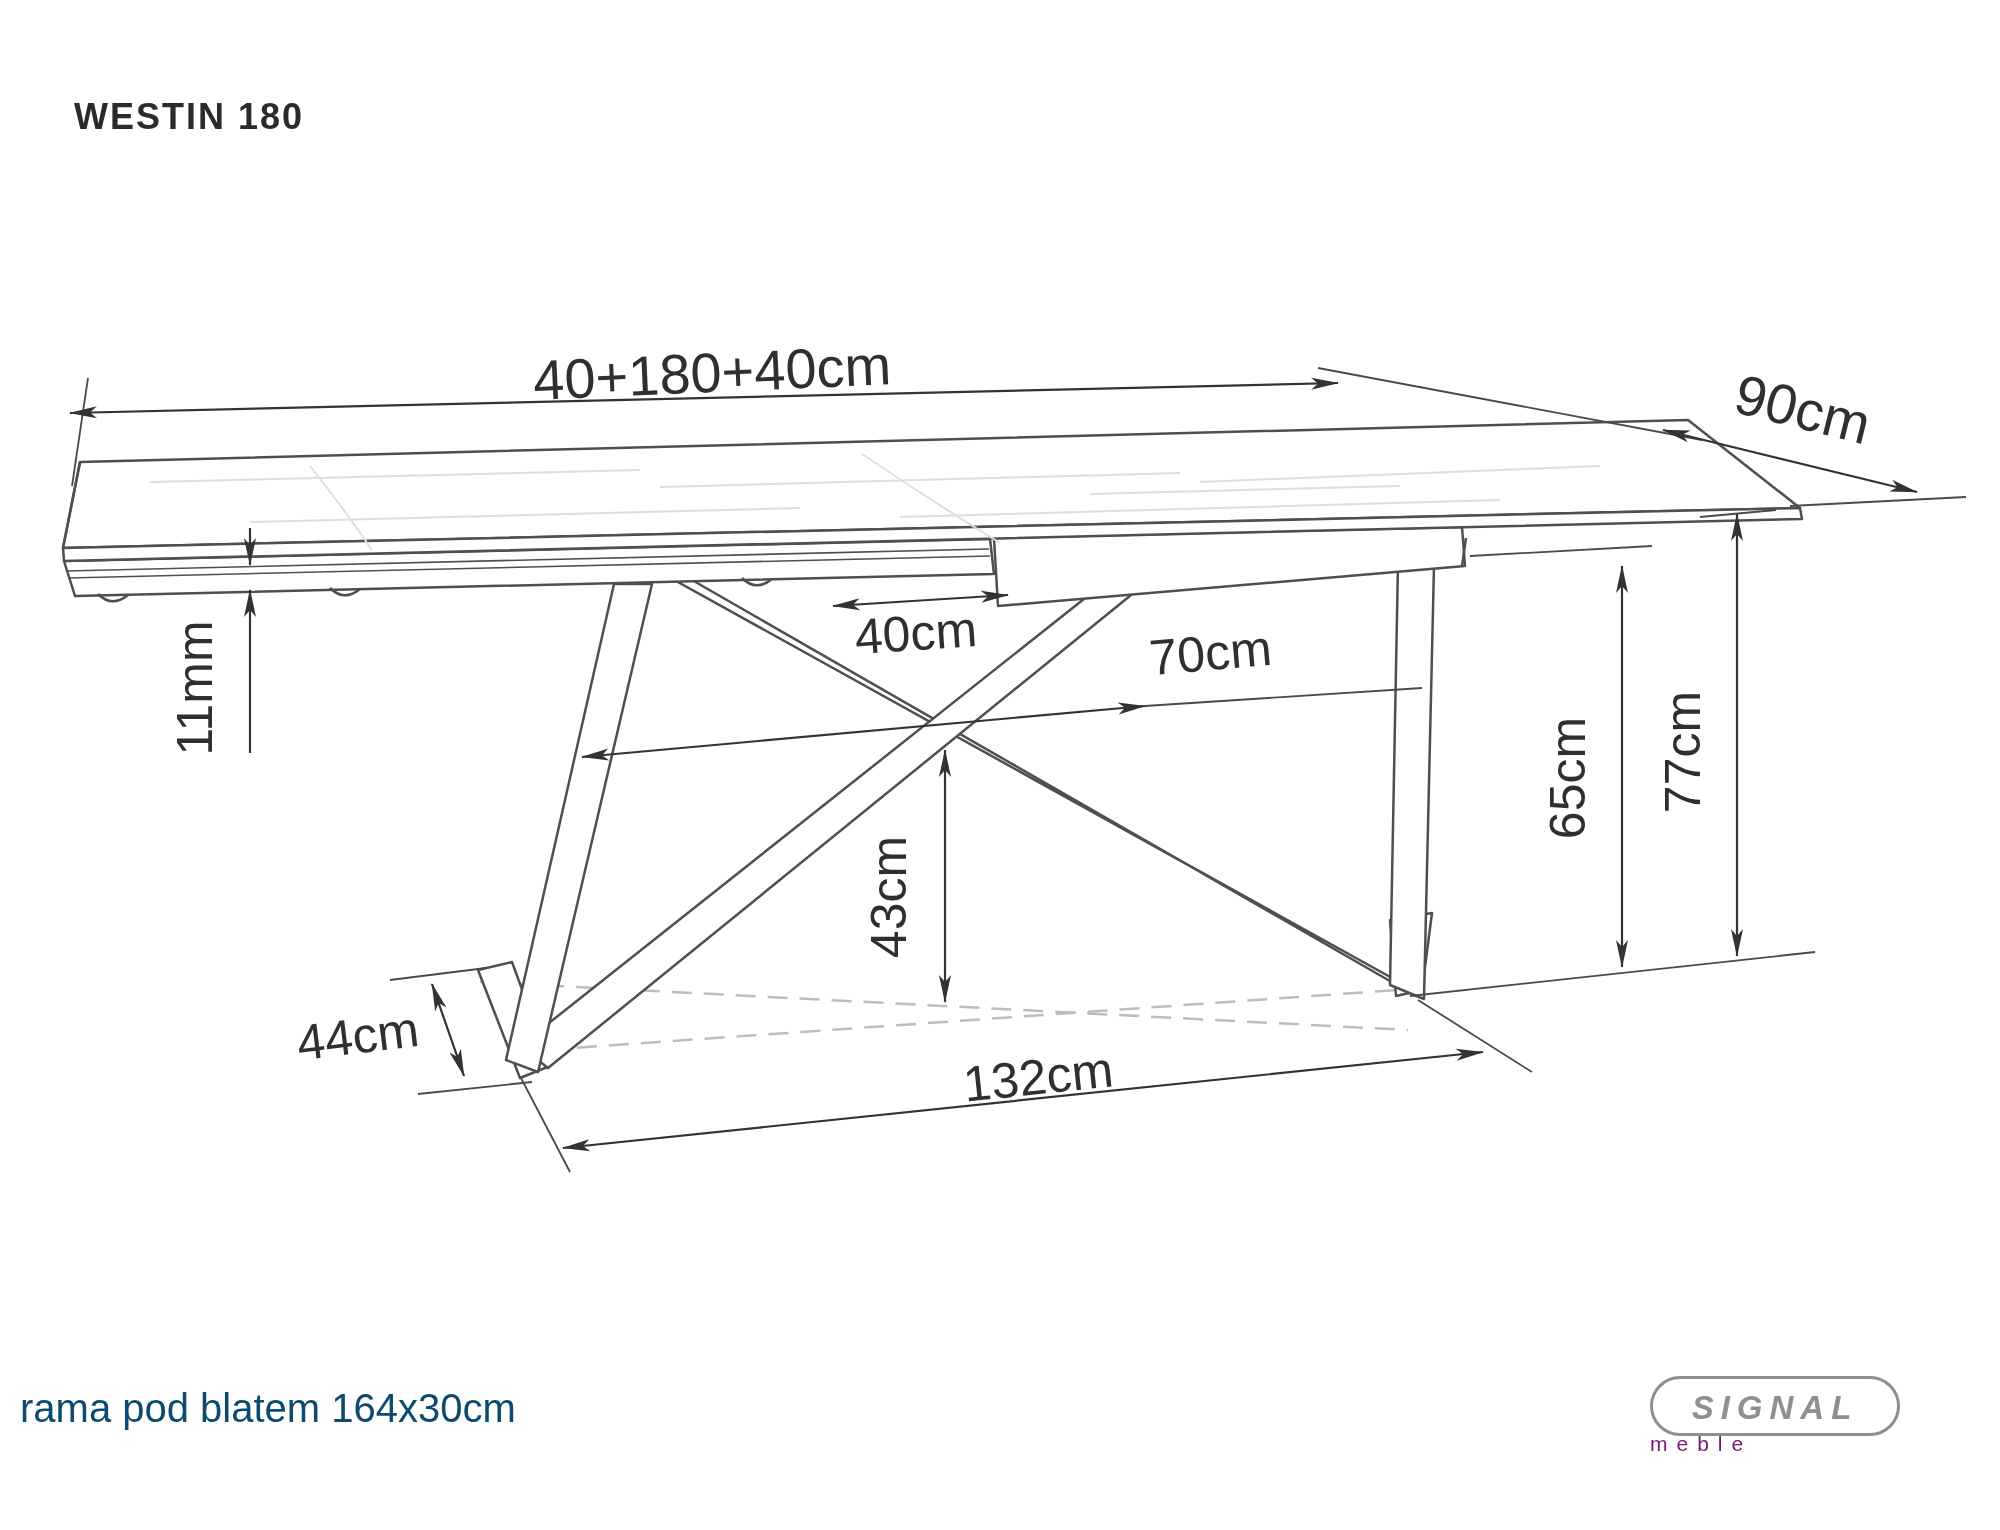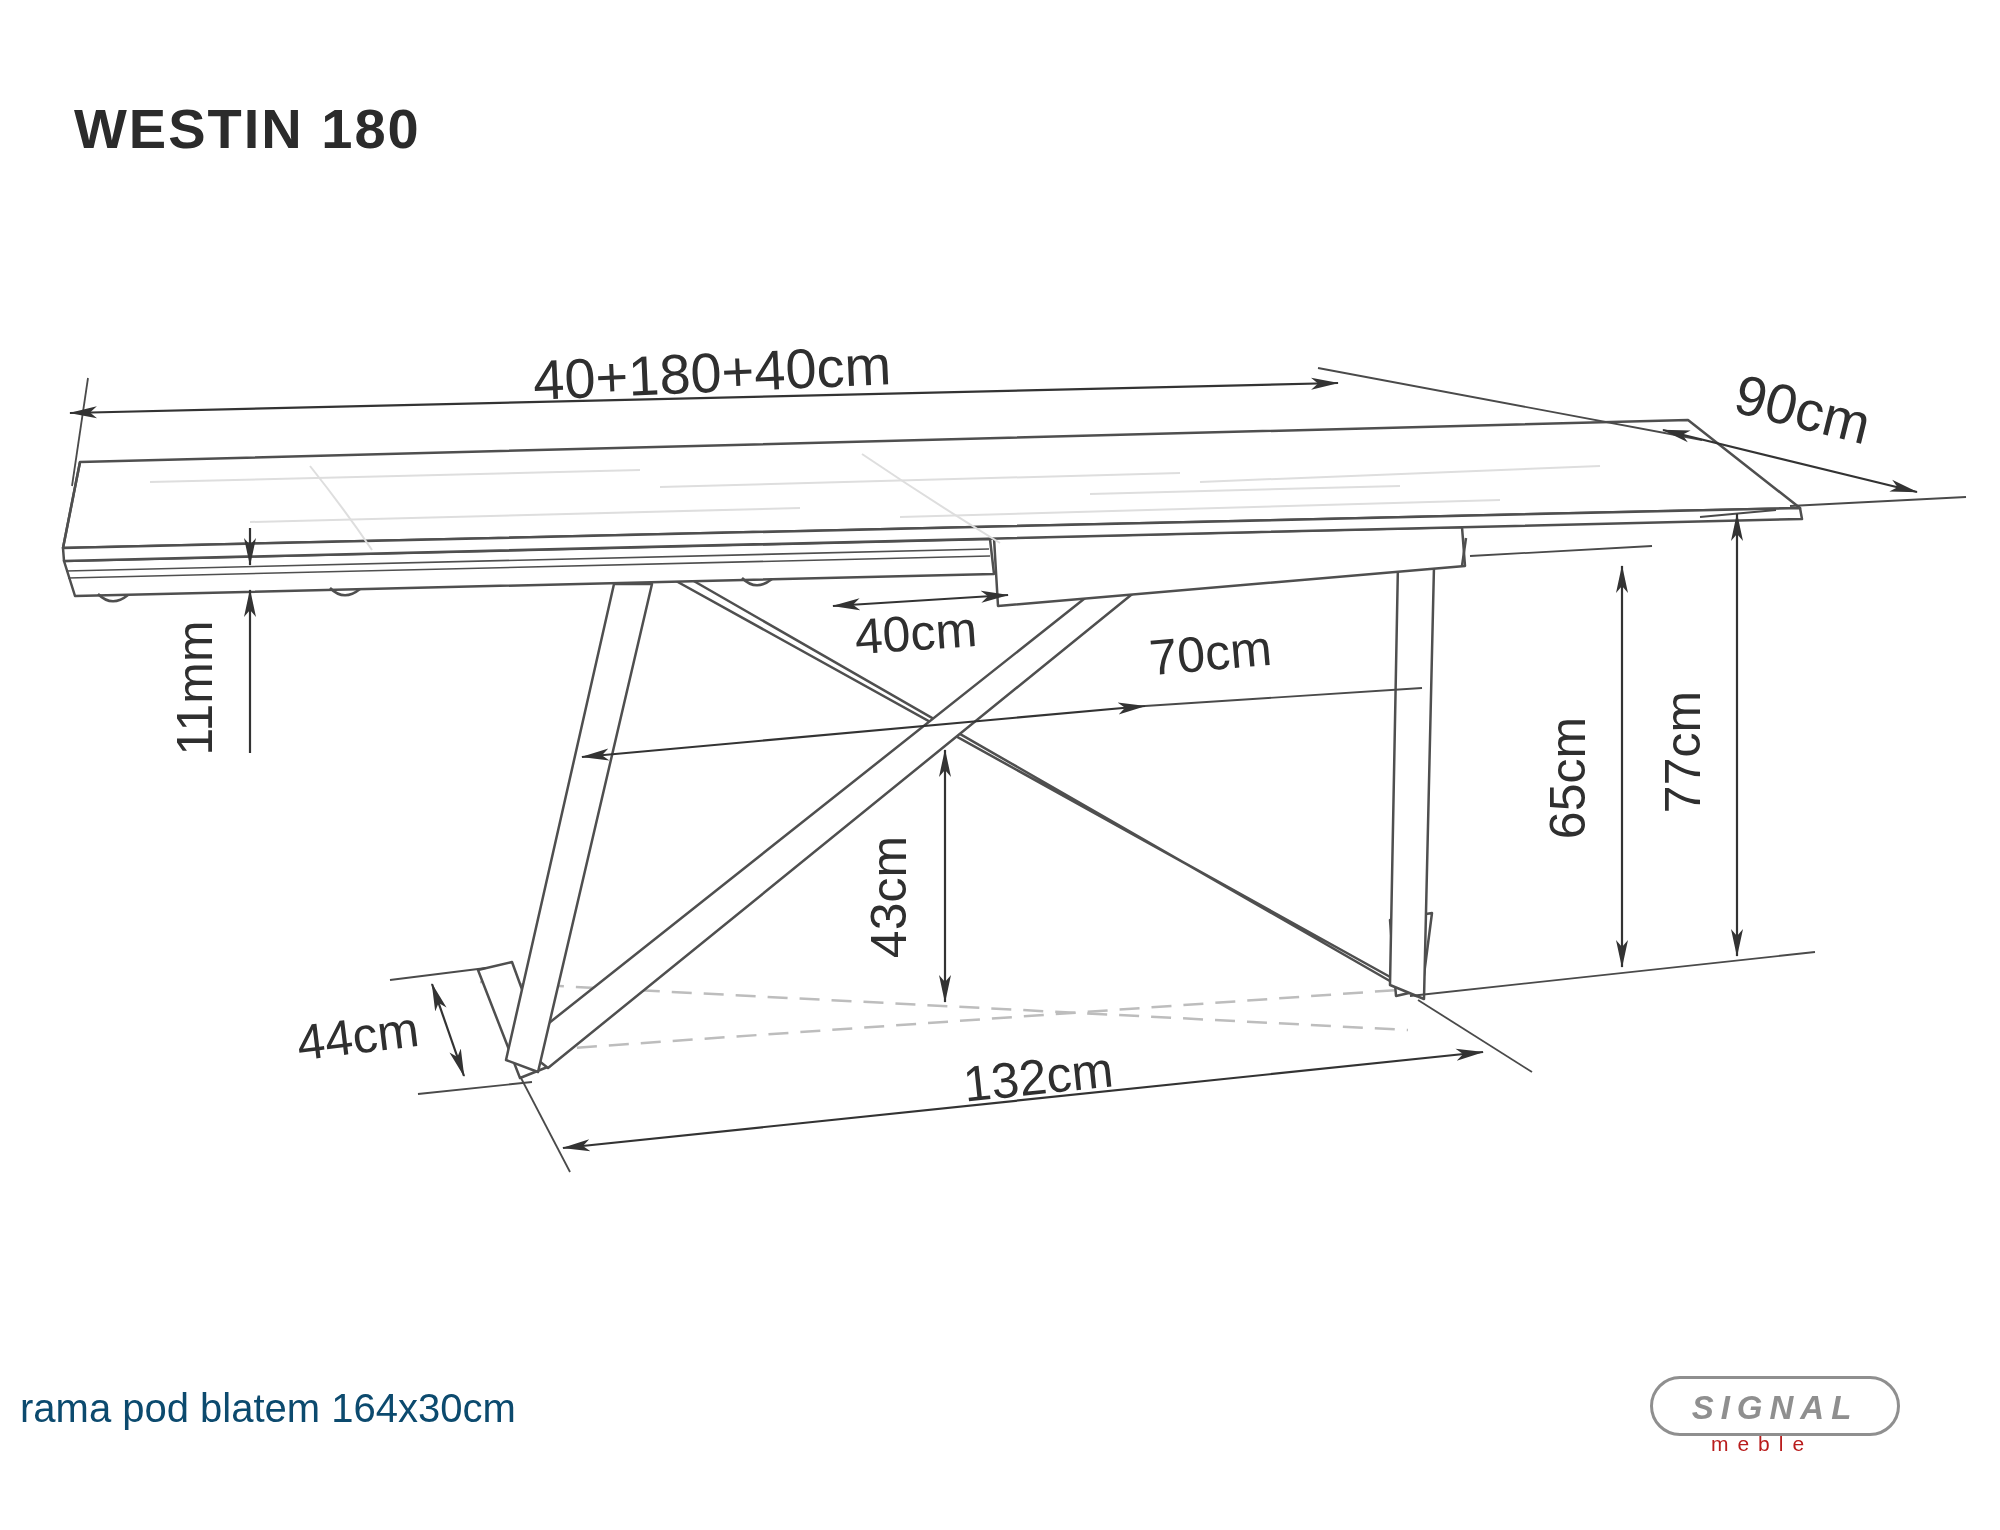--- a/index.html
+++ b/index.html
@@ -1,26 +1,26 @@
 <!DOCTYPE html>
 <html><head>
 <meta charset="utf-8">
 <style>
   html,body{margin:0;padding:0;background:#ffffff;}
   #canvas{position:relative;width:2000px;height:1530px;background:#ffffff;overflow:hidden;
           font-family:"Liberation Sans", sans-serif;}
   #drawing{position:absolute;left:0;top:0;}
-  .page-title{position:absolute;left:74px;top:96px;font-size:56px;font-weight:600;
+  .page-title{position:absolute;left:74px;top:96px;font-size:36px;font-weight:600;
               color:#2b2b2b;letter-spacing:2px;}
   .footer-note{position:absolute;left:20px;top:1386px;font-size:40px;color:#0c4a6e;}
   .logo{position:absolute;left:1650px;top:1376px;width:250px;color:#8f8f8f;}
   .logo-badge{border:3px solid #8f8f8f;border-radius:999px;padding:10px 18px 6px 18px;
               text-align:center;font-size:33px;font-weight:800;font-style:italic;
               letter-spacing:7px;color:#8f8f8f;}
-  .logo-sub{text-align:center;font-size:21px;letter-spacing:9px;color:#b91c1c;
+  .logo-sub{text-align:left;font-size:21px;letter-spacing:9px;color:#701a75;
             margin-top:-4px;padding-right:26px;}
   svg text{fill:#2f2f2f;}
   .dimtxt{font-size:50px;}
   .dimtxt-big{font-size:56px;}
 </style>
 </head>
 <body>
 
 <div id="canvas">
 

